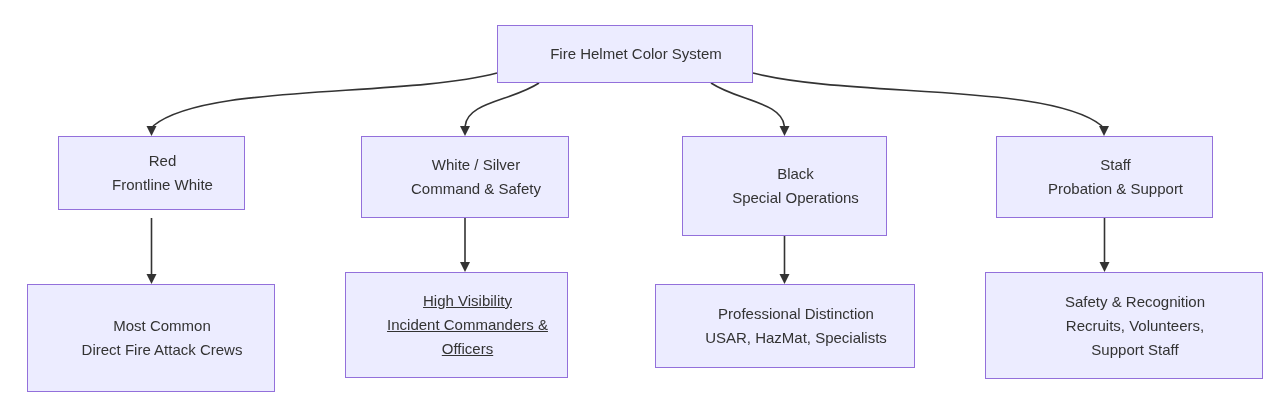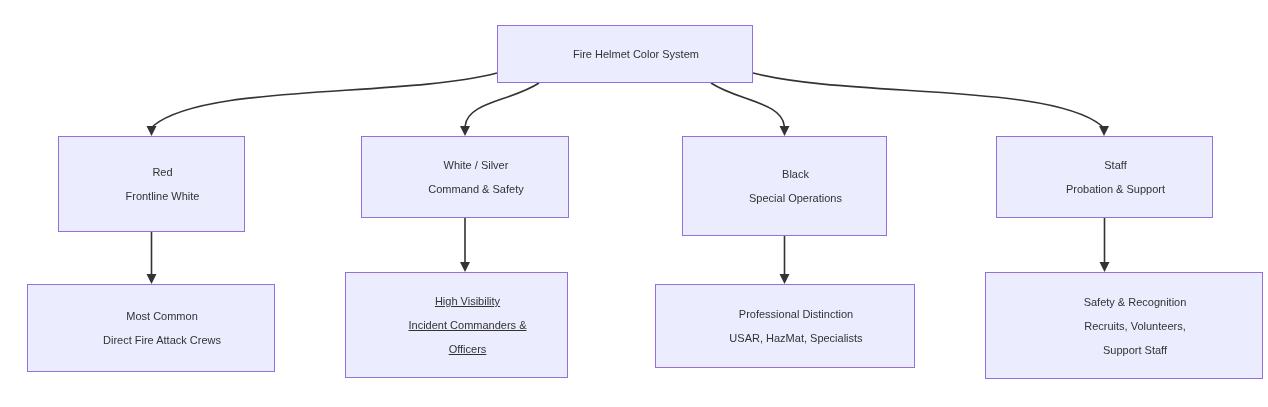--- a/index.html
+++ b/index.html
@@ -21,37 +21,37 @@
     top: 0;
     width: 1268px;
     height: 407px;
   }
   .node {
     position: absolute;
     box-sizing: border-box;
     background: #ECECFF;
     border: 1.3px solid #9370DB;
     color: #333333;
-    font-size: 11px;
+    font-size: 15px;
     line-height: 24px;
     display: flex;
     flex-direction: column;
     align-items: center;
     justify-content: center;
     text-align: center;
     padding-left: 22px;
   }
   .node span { display: block; }
 
   .node-root        { left: 497px; top: 25px;  width: 256px; height: 58px; }
-  .node-cat-red     { left: 58px;  top: 136px; width: 187px; height: 96px; align-items: center; }
+  .node-cat-red     { left: 58px;  top: 136px; width: 187px; height: 74px; align-items: center; }
   .node-cat-white   { left: 361px; top: 136px; width: 208px; height: 82px; }
   .node-cat-black   { left: 682px; top: 136px; width: 205px; height: 100px; text-align: right; }
   .node-cat-yellow  { left: 996px; top: 136px; width: 217px; height: 82px; }
-  .node-det-red     { left: 27px;  top: 284px; width: 248px; height: 88px; }
+  .node-det-red     { left: 27px;  top: 284px; width: 248px; height: 108px; }
   .node-det-white   { left: 345px; top: 272px; width: 223px; height: 106px; text-decoration: underline; }
   .node-det-black   { left: 655px; top: 284px; width: 260px; height: 84px; }
   .node-det-yellow  { left: 965px; top: 272px; width: 278px; height: 107px; margin-left: 20px; }
 
   .edge-path {
     fill: none;
     stroke: #333333;
     stroke-width: 1.6px;
   }
   .arrowhead {

